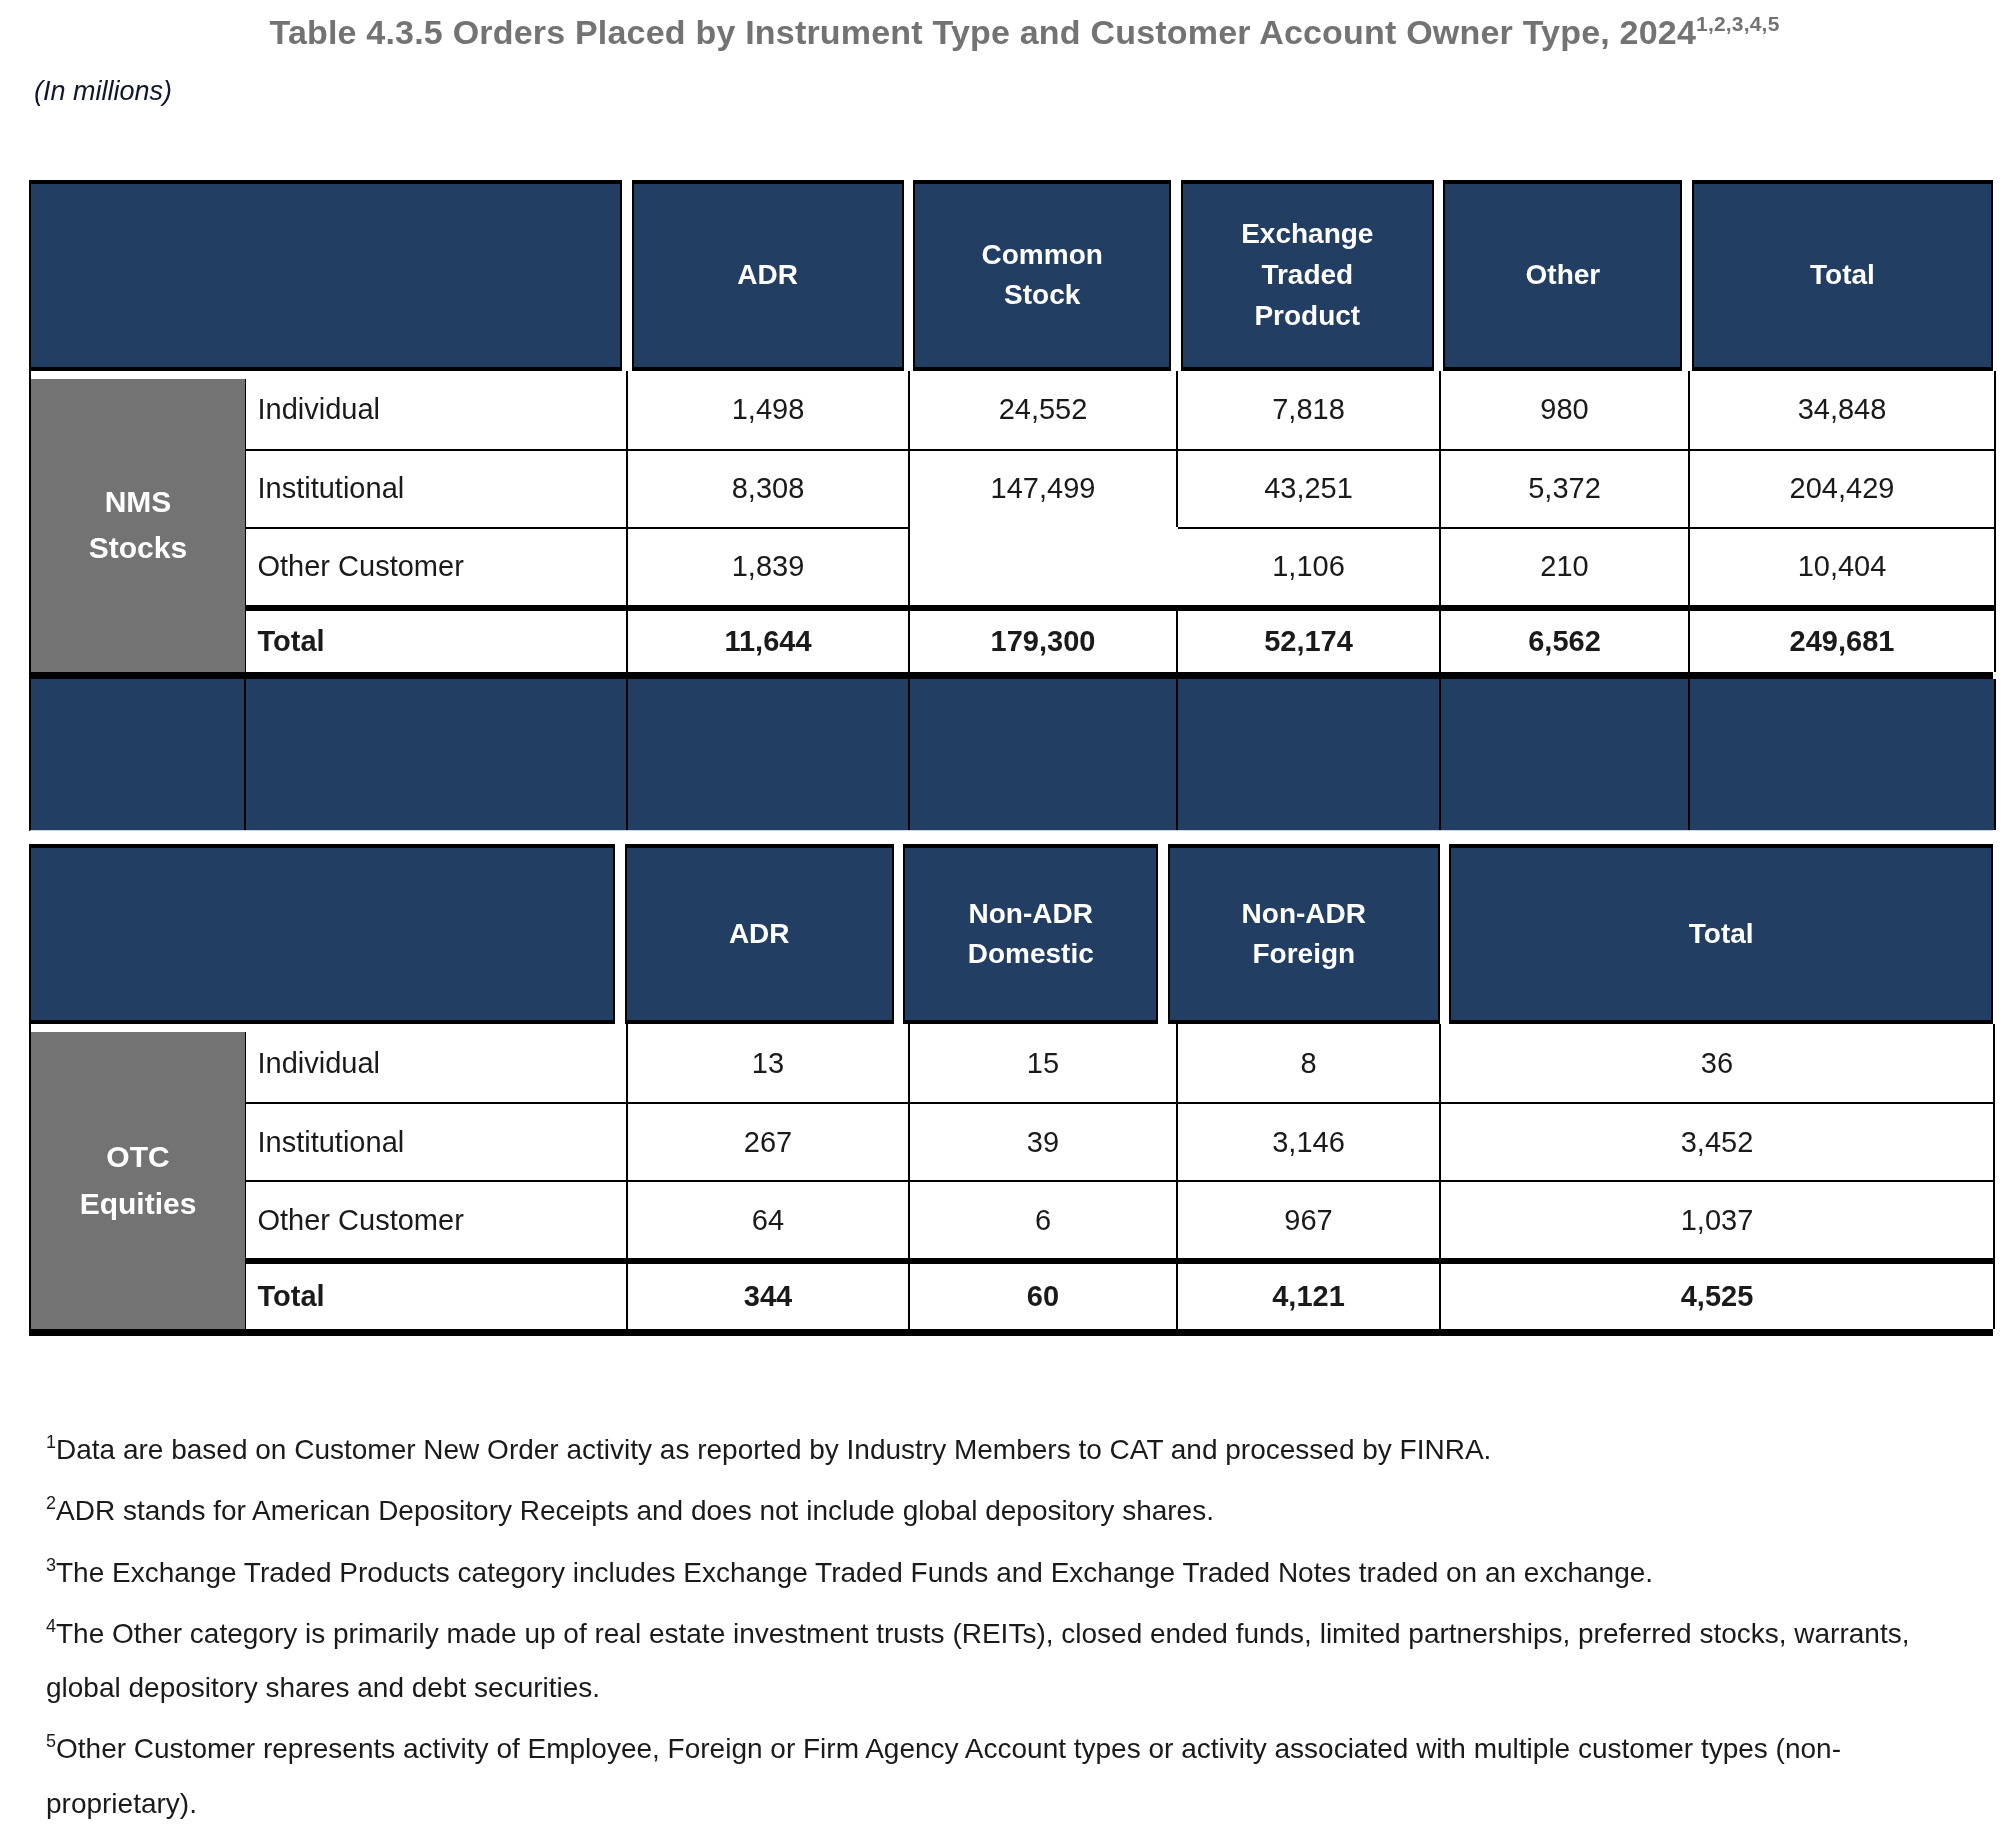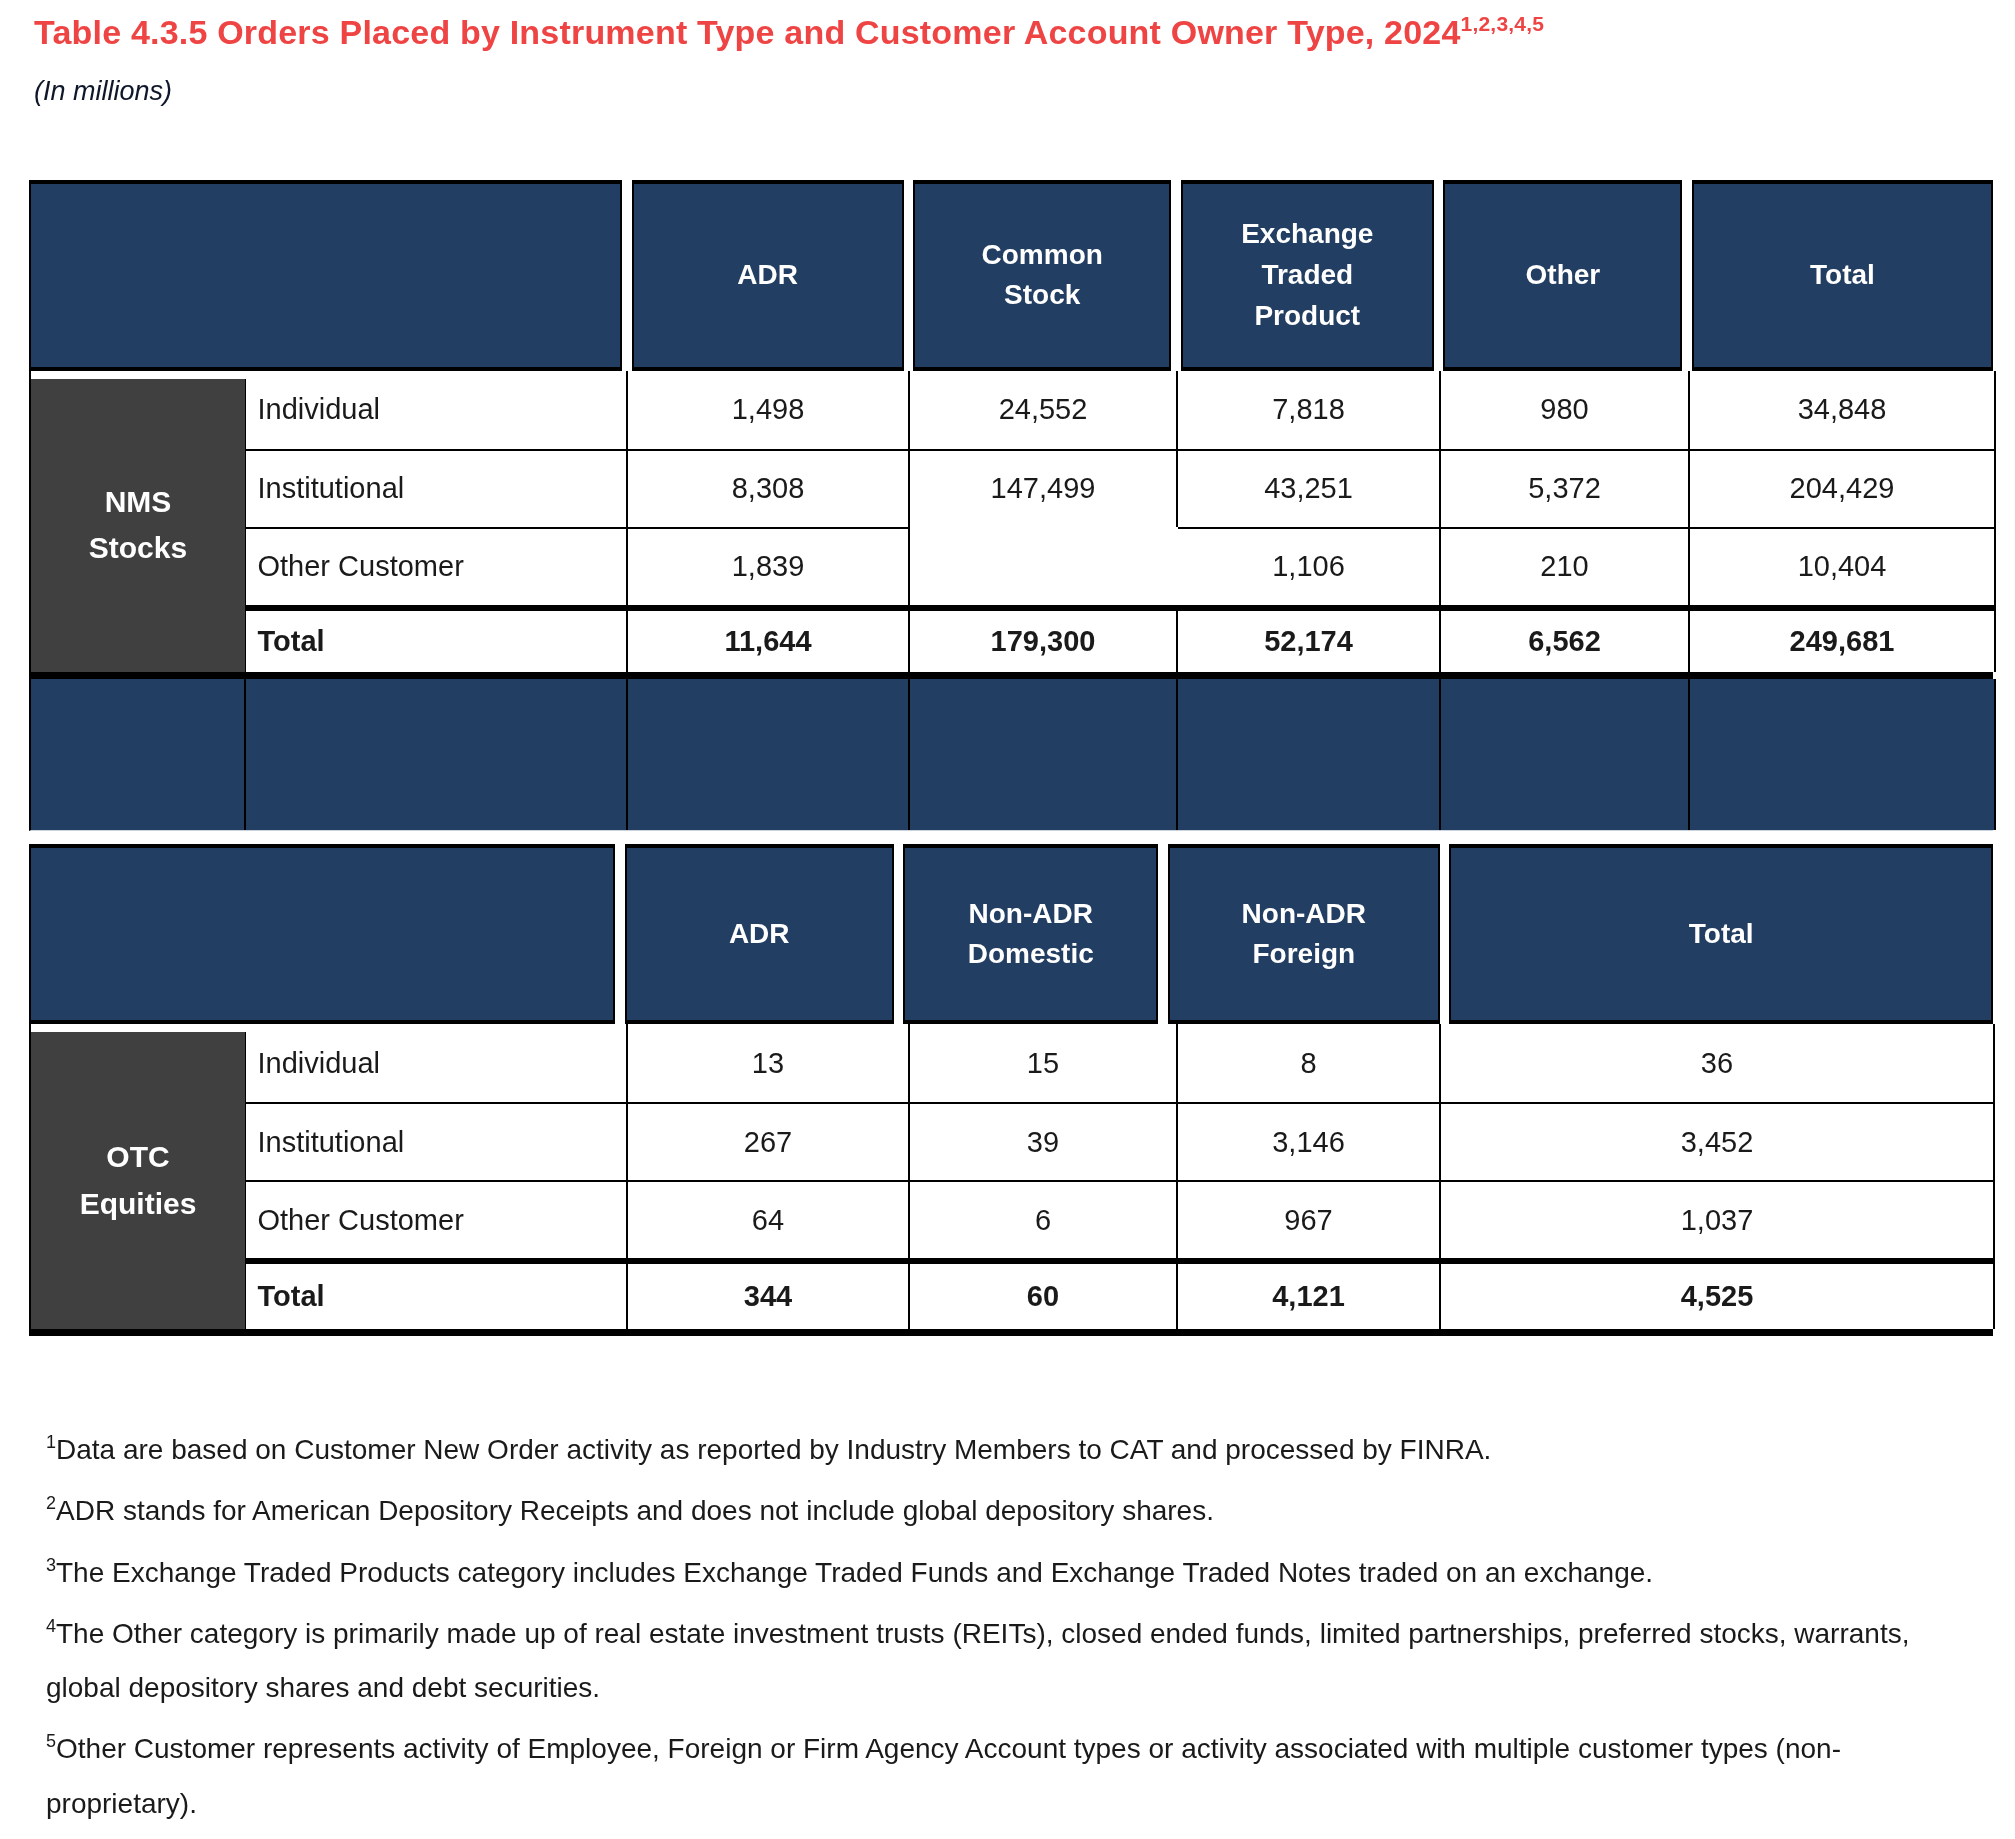--- a/index.html
+++ b/index.html
@@ -8,22 +8,23 @@
     background:#ffffff;
     overflow:hidden;
     font-family:"Liberation Sans","DejaVu Sans",sans-serif;
     color:#1a1a1a;
   }
   .page{ position:relative; width:2015px; height:1839px; }
 
   
   .title{
     margin:13.4px 0 0 34px;
-    font-size:34px; font-weight:bold; color:#ef4444;
+    font-size:34px; font-weight:bold; color:#737373;
     letter-spacing:0.2px;
+    text-align:center;
   }
   .title sup{ font-size:21px; font-weight:bold; position:relative; top:-1.9px; }
   .subtitle{
     margin:23px 0 0 34px;
     font-size:27px; font-style:italic; color:#0f172a;
   }
 
   
   .tbl{ margin-left:29px; width:1964px; }
   .t1{ margin-top:73px; }
@@ -67,21 +68,21 @@
     display:flex; align-items:center;
     font-size:29px;
   }
   .lbl{ padding-left:11.5px; }
   .num{ justify-content:center; }
   .sep{ border-top:2.9px solid #000; }      
   .tsep{ border-top:6.7px solid #000; }     
   .bold{ font-weight:bold; }
   .group{
     grid-column:1; grid-row:1/5;
-    background:#404040;
+    background:#737373;
     border-right:1.9px solid #000;
     display:flex; align-items:center; justify-content:center;
     color:#fff; font-weight:bold; font-size:30px; text-align:center;
     line-height:1.55;
     margin-top:8px;
   }
   .group .wrapword{ display:inline-block; max-width:124px; }
   .r1{grid-row:1;} .r2{grid-row:2;} .r3{grid-row:3;} .r4{grid-row:4;}
 
   

